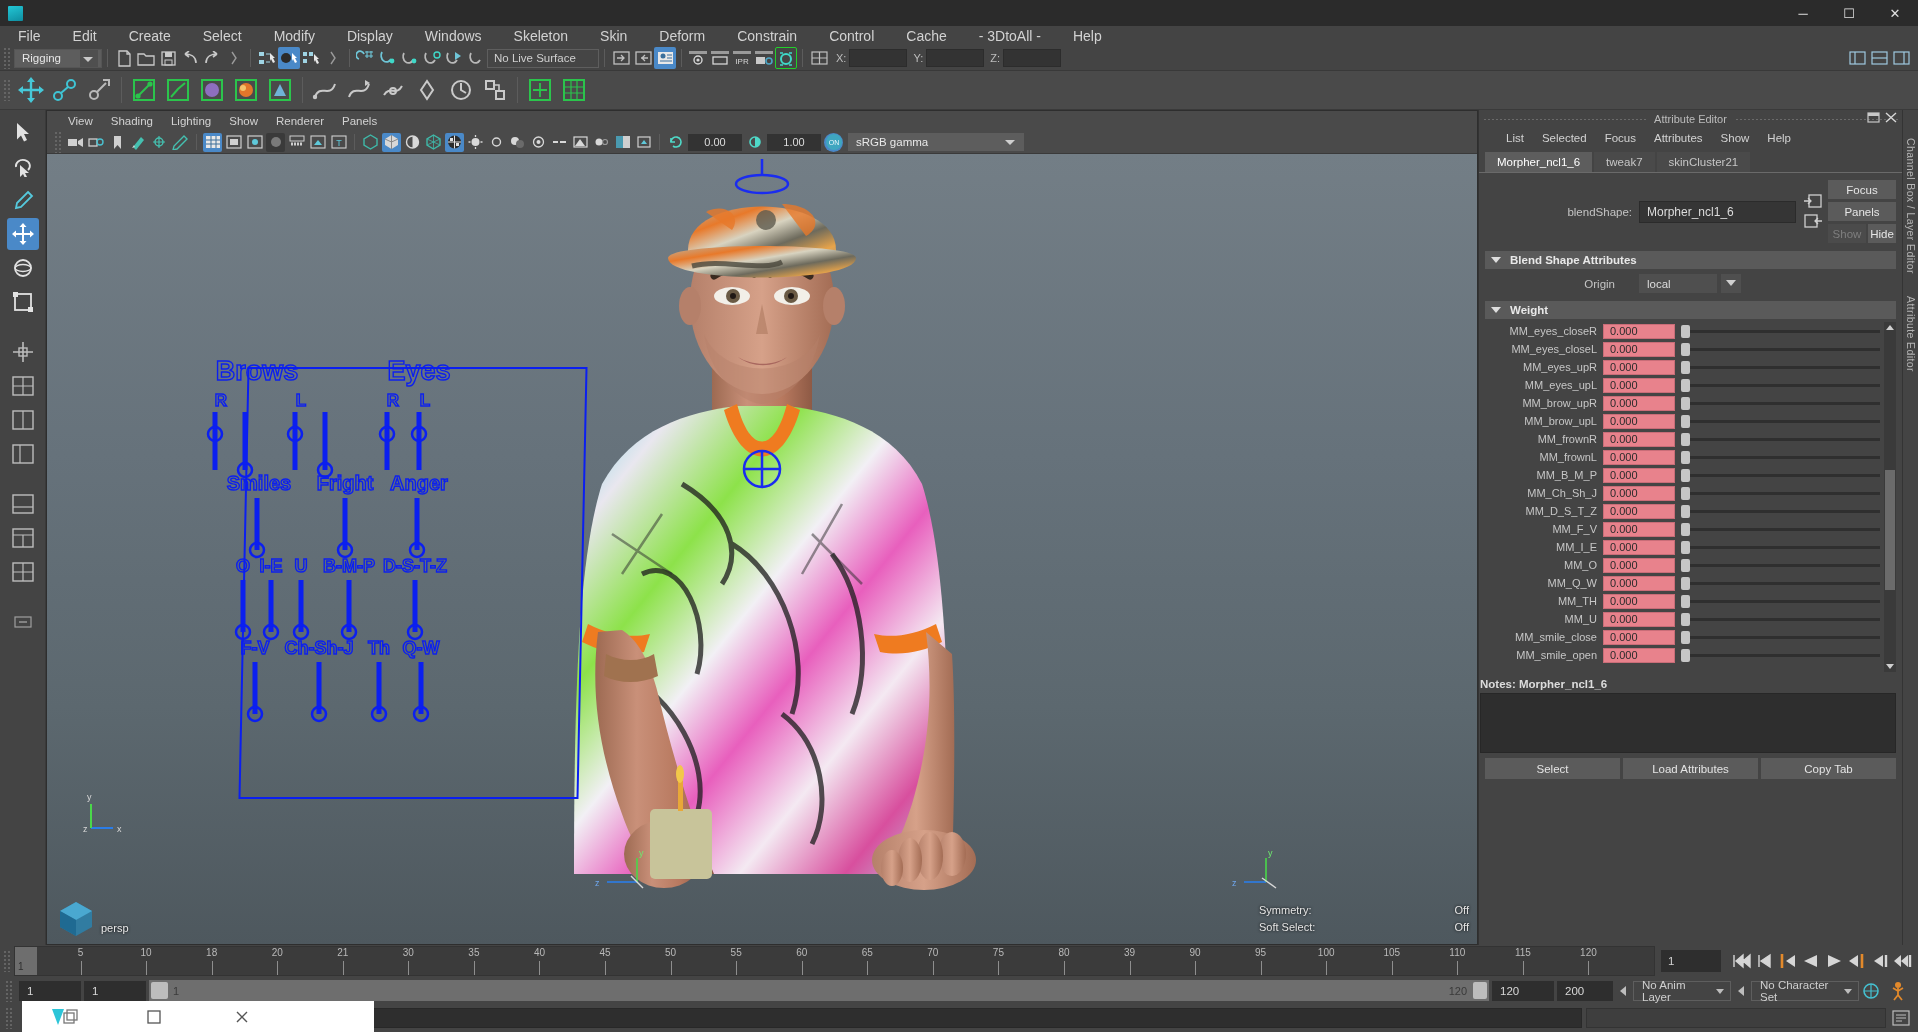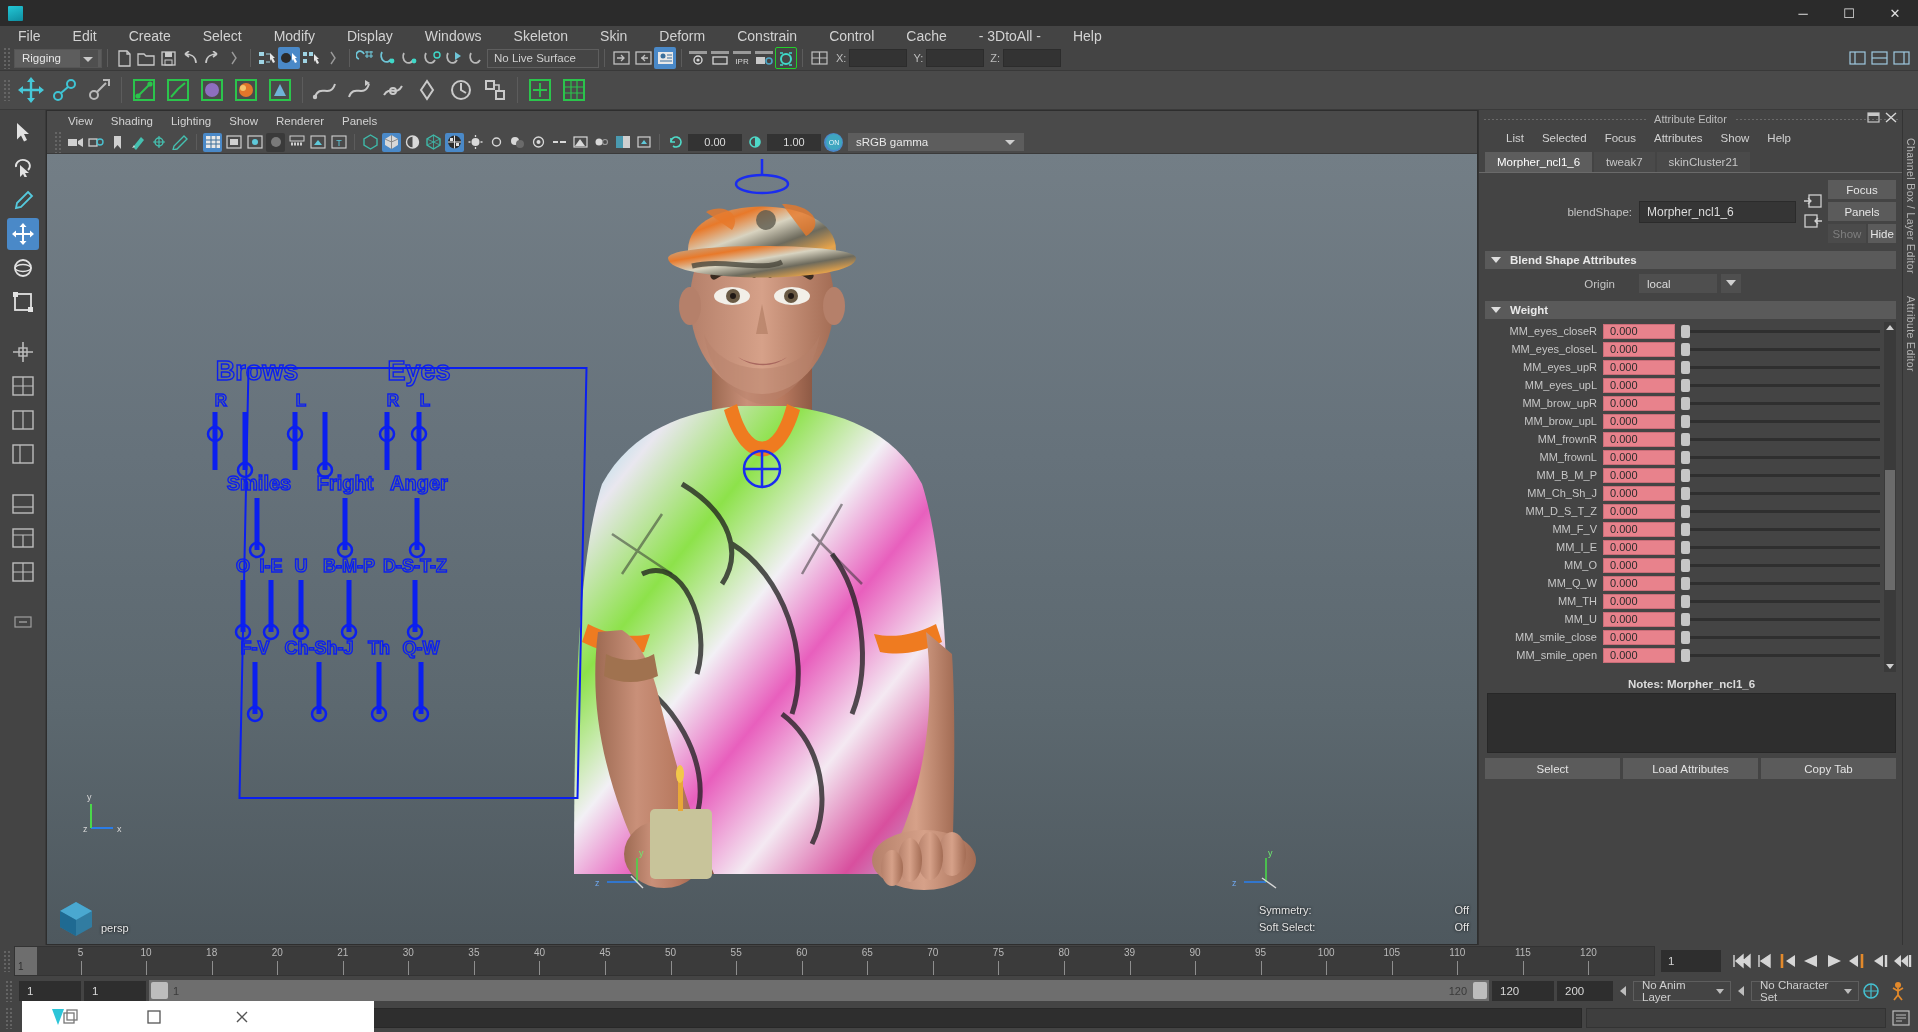--- a/index.html
+++ b/index.html
@@ -132,21 +132,21 @@
   .wval { width:72px; height:15px; background:#e8828c; border:1px solid #c96d78;
      font-size:11px; color:#2b2b2b; display:flex; align-items:center; padding-left:6px; }
   .wslider { flex:1; height:15px; position:relative; margin-left:6px; margin-right:18px;}
   .wslider .track { position:absolute; left:9px; right:0; top:6px; height:3px; background:#2f2f2f;}
   .wslider .knob { position:absolute; left:0; top:1px; width:9px; height:13px;
      background:#c6c6c6; border-radius:2px; }
   .scrollv { position:absolute; right:2px; top:0; bottom:0; width:12px; background:#3a3a3a;}
   .scrollv .thumb{position:absolute;left:1px;right:1px;top:148px;height:120px;background:#6b6b6b;}
   .scrollv .ar{position:absolute;left:2px;width:0;height:0;
      border-left:4px solid transparent;border-right:4px solid transparent;}
-  .notes { margin:6px 6px 0 8px;text-align:center; }
+  .notes { margin:6px 6px 0 1px; }
   .noteslbl { font-size:11.5px; color:#dcdcdc; font-weight:bold; }
   .notesbox { background:#2e2e2e; border:1px solid #272727; height:60px; margin-top:3px;}
   .aefoot { display:flex; gap:3px; margin:5px 6px 4px 6px; }
   .aefoot div { flex:1; background:#5b5b5b; color:#e4e4e4; font-size:11.5px; height:21px;
      display:flex; align-items:center; justify-content:center; }
   .rightrail { width:16px; background:#444; border-left:1px solid #343434;
      display:flex; flex-direction:column; align-items:center; padding-top:28px; }
   .railtxt { writing-mode:vertical-rl; font-size:10.5px; color:#b4b4b4; letter-spacing:.4px; }
 
   

